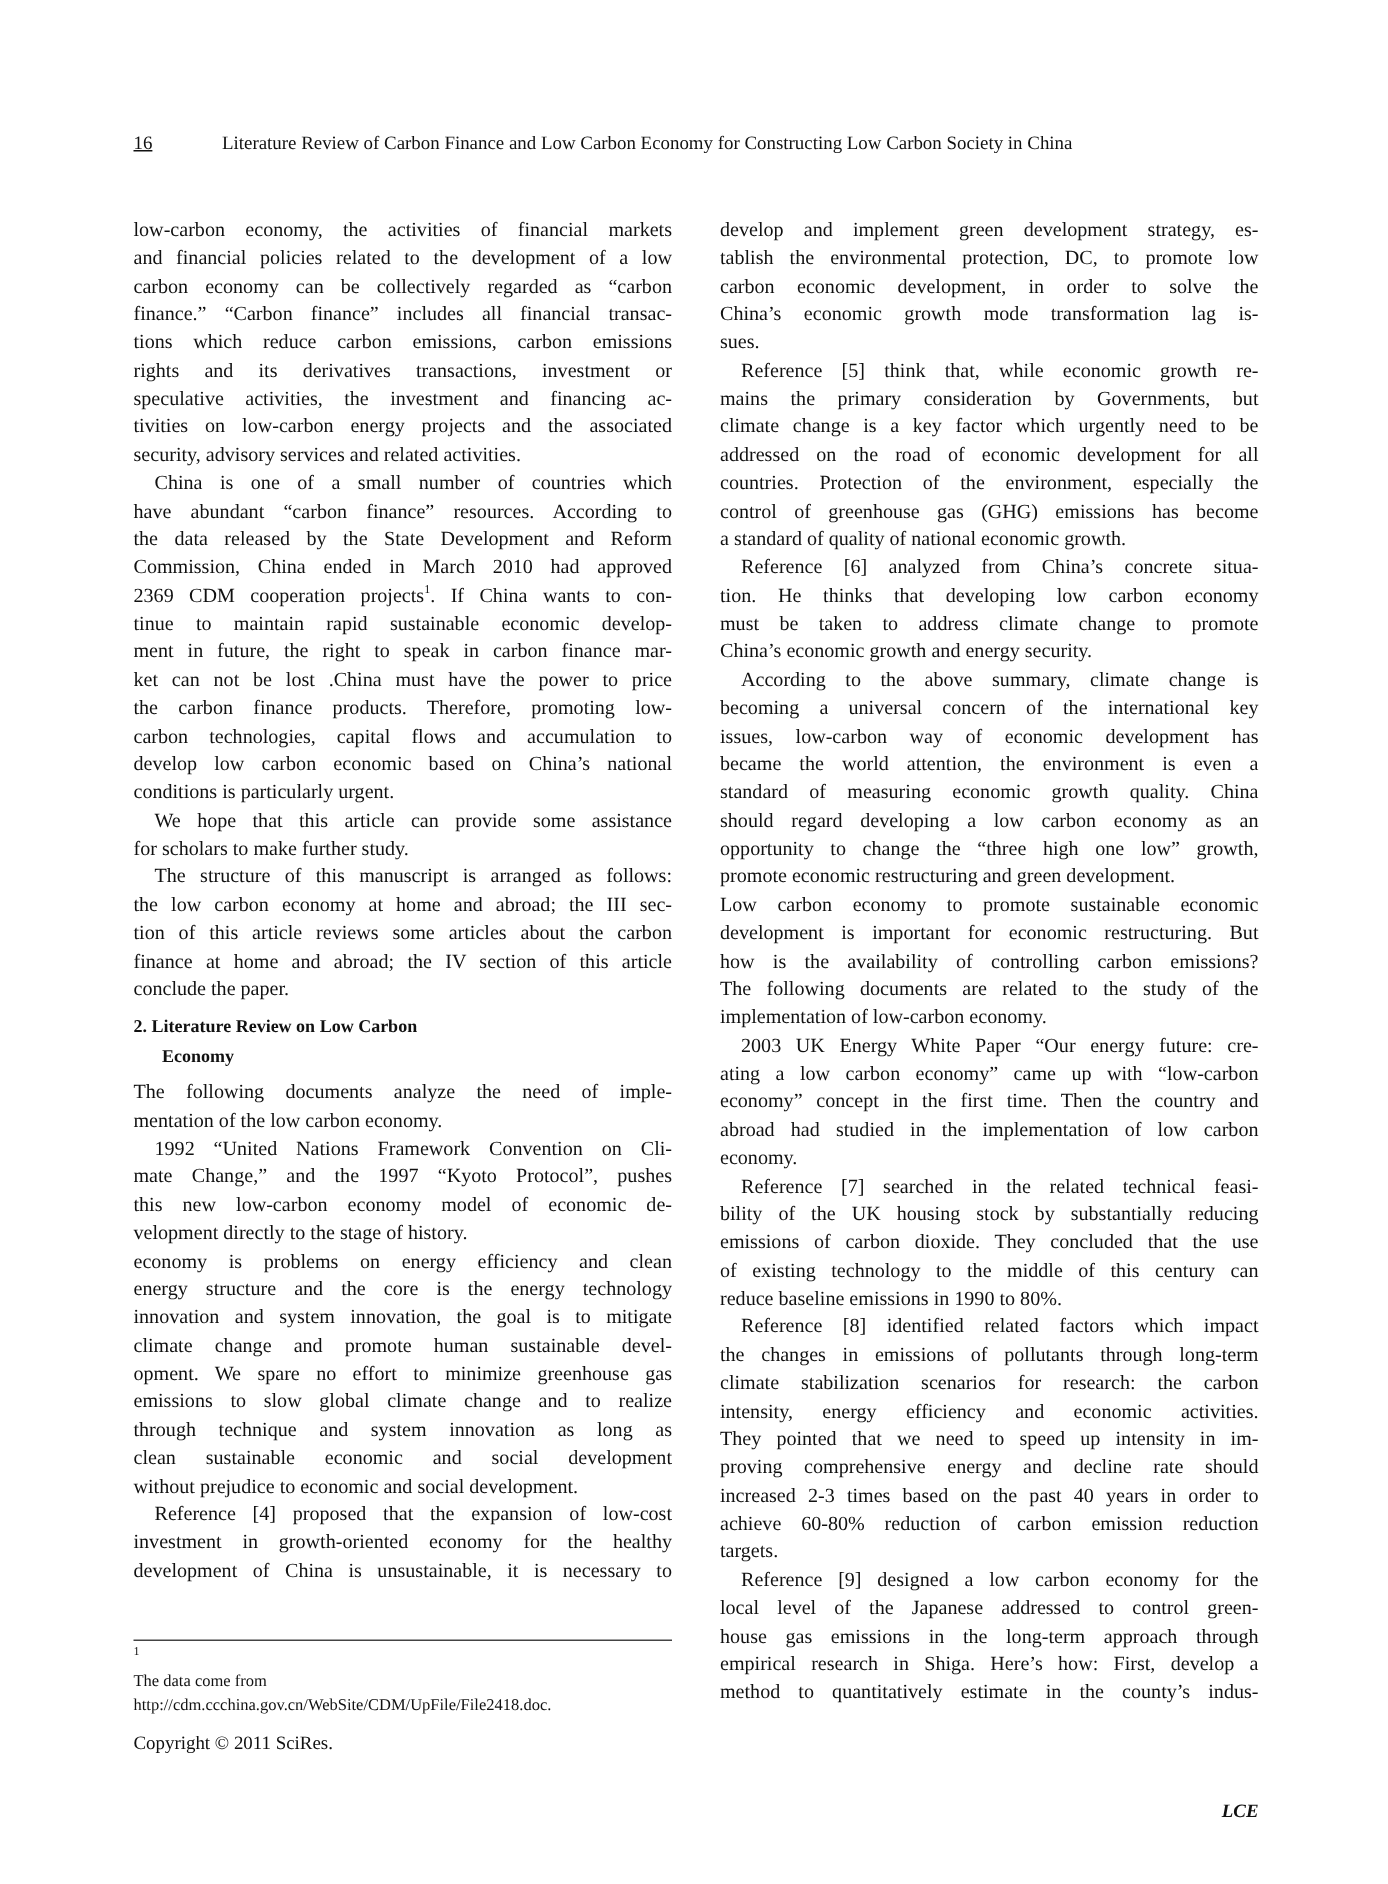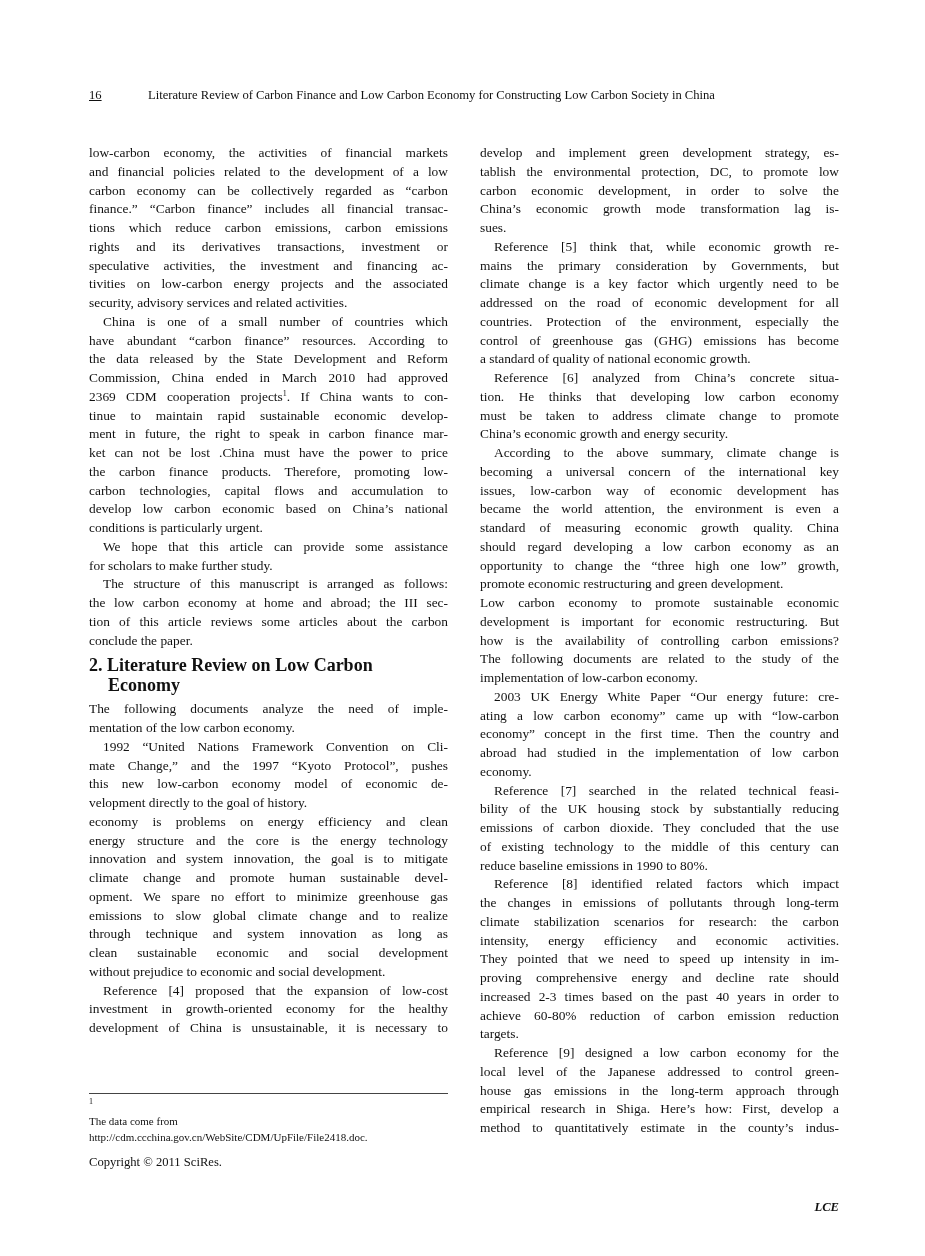--- a/index.html
+++ b/index.html
@@ -8,21 +8,21 @@
   .header { position: absolute; top: 88px; left: 89px; width: 760px; font-size: 12.6px; }
   .header .pnum { position: absolute; left: 0; top: 0; text-decoration: underline; }
   .header .rtitle { position: absolute; left: 59px; top: 0; white-space: nowrap; }
   .col { position: absolute; top: 124px; width: 359px; font-size: 13.4px; line-height: 18.75px; margin-top: 20px; }
   .col.left { left: 89px; }
   .col.right { left: 480px; }
   .ln { display: block; text-align: justify; text-align-last: justify; white-space: nowrap; height: 18.75px; }
   .ln.last { text-align-last: left; }
   .ln.ind { padding-left: 14px; }
   sup { font-size: 8px; line-height: 0; vertical-align: super; }
-  .heading { font-weight: bold; font-size: 18px; line-height: 20px; margin: 5px 0 5px 0; }
+  .heading { font-weight: bold; font-size: 12px; line-height: 20px; margin: 5px 0 5px 0; }
   .heading .hl { display: block; white-space: nowrap; }
   .heading .hl.cont { padding-left: 19px; }
   .fnrule { position: absolute; left: 89px; top: 1093px; width: 359px; height: 0; border-top: 1.5px solid #444; }
   .footnote { position: absolute; left: 89px; top: 1097px; width: 360px; font-size: 11px; line-height: 16px; }
   .footnote span { display: block; white-space: nowrap; }
   .footer { position: absolute; top: 1155px; left: 89px; width: 750px; font-size: 12.6px; }
   .footer .copy { position: absolute; left: 0; top: 0; }
   .footer .journal { position: absolute; right: 0; top: 0; font-weight: bold; font-style: italic; margin-top: 45px; }
 </style>
 </head>
@@ -60,35 +60,36 @@
     <span class="ln last">conditions is particularly urgent.</span>
   </div>
   <div>
     <span class="ln ind">We hope that this article can provide some assistance</span>
     <span class="ln last">for scholars to make further study.</span>
   </div>
   <div>
     <span class="ln ind">The structure of this manuscript is arranged as follows:</span>
     <span class="ln">the low carbon economy at home and abroad; the III sec-</span>
     <span class="ln">tion of this article reviews some articles about the carbon</span>
+    <span class="ln">finance at home and abroad; the IV section of this article</span>
     <span class="ln last">conclude the paper.</span>
   </div>
   <div class="heading">
     <span class="hl">2. Literature Review on Low Carbon</span>
     <span class="hl cont">Economy</span>
   </div>
   <div>
     <span class="ln">The following documents analyze the need of imple-</span>
     <span class="ln last">mentation of the low carbon economy.</span>
   </div>
   <div>
     <span class="ln ind">1992 “United Nations Framework Convention on Cli-</span>
     <span class="ln">mate Change,” and the 1997 “Kyoto Protocol”, pushes</span>
     <span class="ln">this new low-carbon economy model of economic de-</span>
-    <span class="ln last">velopment directly to the goal of history.</span>
+    <span class="ln last">velopment directly to the stage of history.</span>
   </div>
   <div>
     <span class="ln">economy is problems on energy efficiency and clean</span>
     <span class="ln">energy structure and the core is the energy technology</span>
     <span class="ln">innovation and system innovation, the goal is to mitigate</span>
     <span class="ln">climate change and promote human sustainable devel-</span>
     <span class="ln">opment. We spare no effort to minimize greenhouse gas</span>
     <span class="ln">emissions to slow global climate change and to realize</span>
     <span class="ln">through technique and system innovation as long as</span>
     <span class="ln">clean sustainable economic and social development</span>

